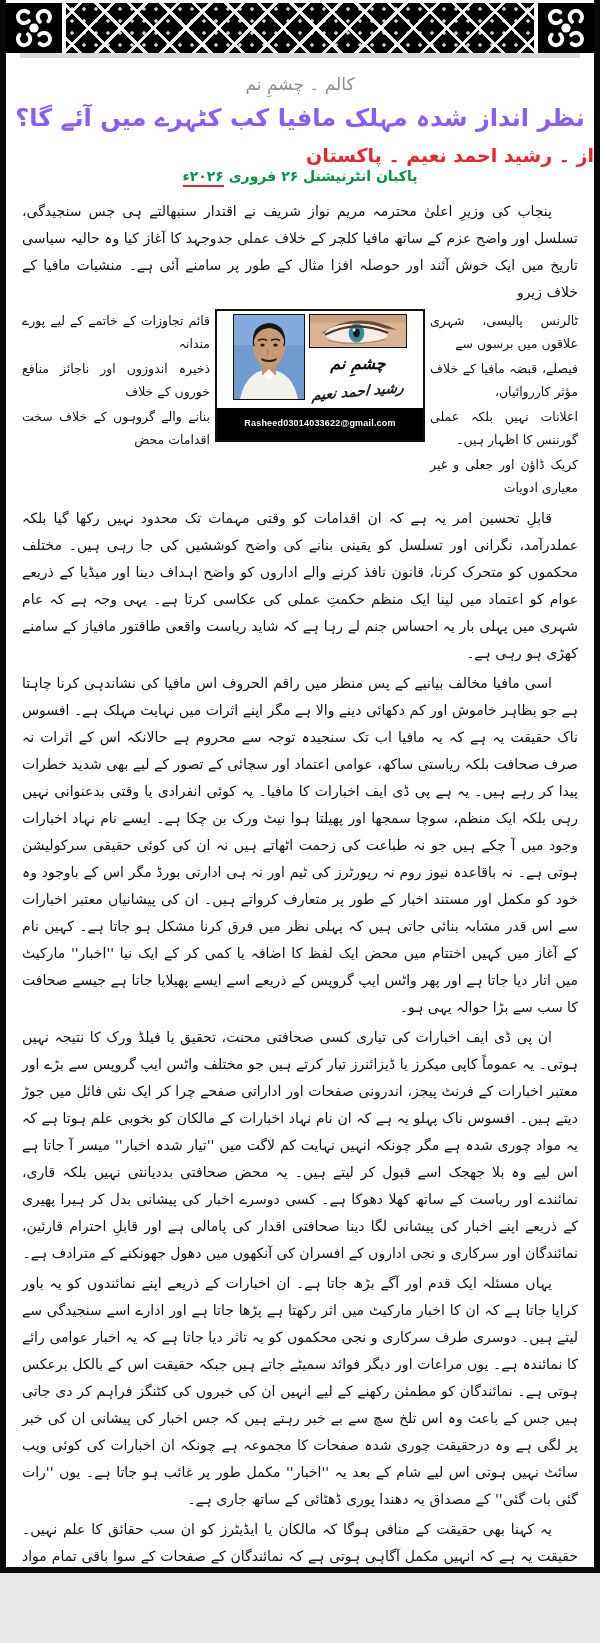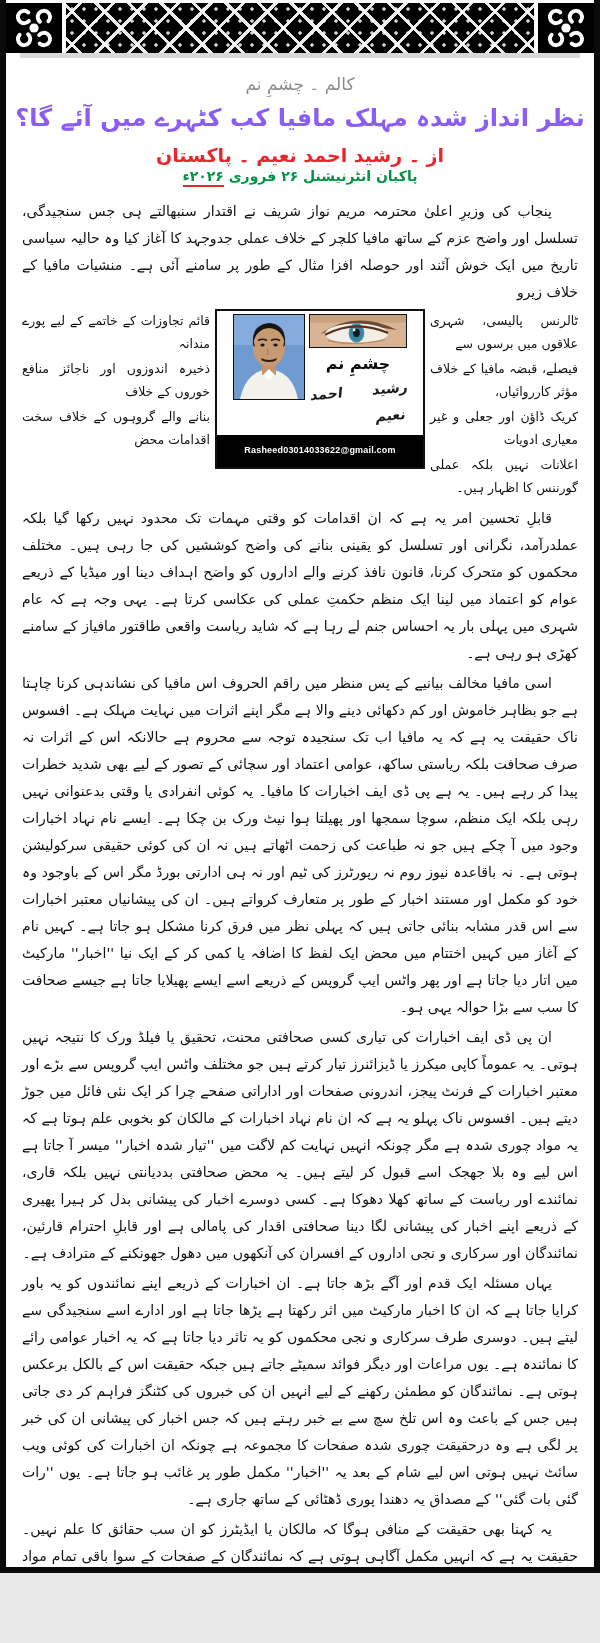--- a/index.html
+++ b/index.html
@@ -21,35 +21,35 @@
       radial-gradient(circle, rgba(255,255,255,.85) 1.4px, rgba(255,255,255,0) 2px);
     background-size:auto,auto,12px 12px;
   }
   .band-shadow{height:5px;background:#d8d8d8;margin:0 14px;}
   
   .kicker{text-align:center;color:#8b8b8b;font-size:17px;margin:16px 0 4px;direction:rtl;}
   .title{
     text-align:center;font-weight:bold;font-size:24px;line-height:1.5;color:#8b5cf6;
     margin:6px 8px 2px;direction:rtl;white-space:nowrap;overflow:hidden;
   }
-  .byline{text-align:center;font-weight:bold;font-size:19px;margin:8px 0 2px;direction:rtl;}
+  .byline{font-weight:bold;font-size:19px;margin:8px 0 2px;direction:rtl;}
   .dateline{text-align:center;font-weight:bold;font-size:14px;margin:2px 4px 0;direction:rtl;}
   .dateline .year{border-bottom:2px solid #e8262d;padding-bottom:1px;}
   
   .article{margin:14px 16px 0;direction:rtl;text-align:justify;font-size:14px;line-height:27px;}
   .article p{margin:0 0 3px;text-indent:26px;}
   .lead{margin:0 0 2px;text-indent:26px;}
   
   .wrap-band{display:flex;direction:rtl;align-items:flex-start;gap:5px;margin:1px 0 4px;}
   .beside-right{flex:0 0 148px;font-size:12.5px;line-height:23px;text-align:justify;}
   .beside-left{flex:1;font-size:12.5px;line-height:23px;text-align:justify;}
   .beside-right div,.beside-left div{margin-bottom:2px;}
   
   .photo-card{flex:0 0 206px;border:2px solid #111;background:#fff;direction:ltr;display:flex;flex-direction:column;}
-  .pc-main{display:flex;padding:3px 16px 1px;}
+  .pc-main{display:flex;padding:3px 16px 1px;font-style:italic;}
   .portrait{width:70px;height:84px;border:1px solid #111;flex:0 0 auto;}
   .pc-side{flex:1;display:flex;flex-direction:column;align-items:center;padding-left:4px;}
   .eye{width:100%;height:34px;border:1px solid #111;box-sizing:border-box;}
   .brand{font-weight:bold;font-size:16px;color:#0c0c0c;direction:rtl;margin-top:2px;}
   .signature{font-weight:bold;font-size:14px;color:#1a1a1a;direction:rtl;transform:rotate(-5deg) skewX(-10deg);margin-top:1px;}
   .email-bar{background:#000;color:#fff;font-size:9px;font-weight:bold;text-align:center;padding:2px 0 3px;letter-spacing:.2px;margin-top:2px;font-family:"Liberation Sans",sans-serif;}
 </style>
 </head>
 <body>
 
@@ -90,22 +90,22 @@
   </div>
 
   <div class="article" lang="ur">
 
     <p class="lead">پنجاب کی وزیرِ اعلیٰ محترمہ مریم نواز شریف نے اقتدار سنبھالتے ہی جس سنجیدگی، تسلسل اور واضح عزم کے ساتھ مافیا کلچر کے خلاف عملی جدوجہد کا آغاز کیا وہ حالیہ سیاسی تاریخ میں ایک خوش آئند اور حوصلہ افزا مثال کے طور پر سامنے آئی ہے۔ منشیات مافیا کے خلاف زیرو</p>
 
     <div class="wrap-band">
       <div class="beside-right">
         <div>ٹالرنس پالیسی، شہری علاقوں میں برسوں سے</div>
         <div>فیصلے، قبضہ مافیا کے خلاف مؤثر کارروائیاں،</div>
+        <div>اعلانات نہیں بلکہ عملی گورننس کا اظہار ہیں۔</div>
         <div>کریک ڈاؤن اور جعلی و غیر معیاری ادویات</div>
-        <div>اعلانات نہیں بلکہ عملی گورننس کا اظہار ہیں۔</div>
       </div>
 
       <div class="photo-card">
         <div class="pc-main">
           <svg class="portrait" viewBox="0 0 70 84">
             <rect x="0" y="0" width="70" height="84" fill="#6f9bd1"></rect>
             <rect x="0" y="0" width="70" height="30" fill="#84abdb"></rect>
             <path d="M6 84 Q12 56 35 54 Q58 56 64 84 Z" fill="#f3f1ec"></path>
             <path d="M28 50 h14 v10 h-14 z" fill="#c2936c"></path>
             <ellipse cx="35" cy="32" rx="16" ry="20" fill="#c89a72"></ellipse>

